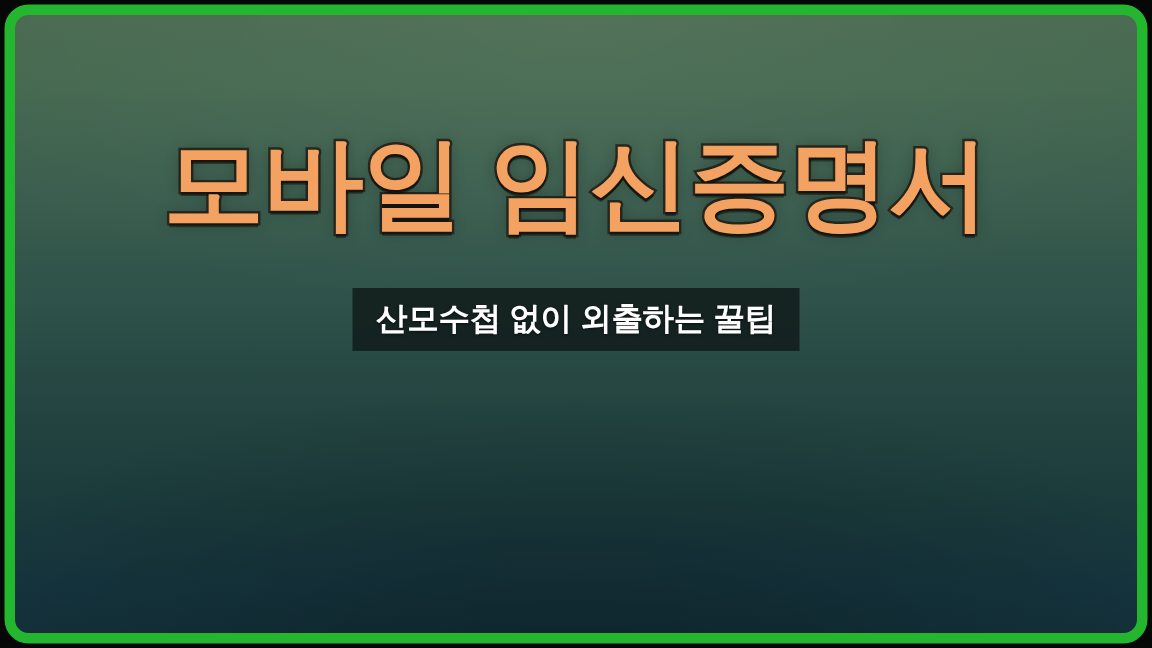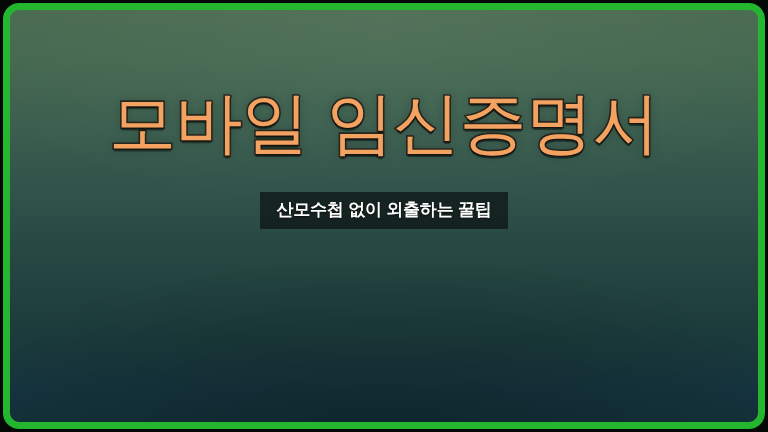--- a/index.html
+++ b/index.html
@@ -68,21 +68,21 @@
 
   .headline {
     margin-top: 80px;
     text-align: center;
     line-height: 0.98;
   }
 
   .headline-line {
     display: block;
     font-size: 67px;
-    font-weight: 400;
+    font-weight: 700;
     letter-spacing: -0.5px;
     color: #f4a261;
     white-space: nowrap;
     -webkit-text-stroke: 3.2px #2a2a20;
     paint-order: stroke fill;
     text-shadow:
       0 3px 0 rgba(0,0,0,0.40),
       0 0 10px rgba(0,0,0,0.28);
     text-align: right;
   }
@@ -93,21 +93,21 @@
 
   .subtitle-wrap {
     margin-top: 36px;
   }
 
   .subtitle {
     display: inline-block;
     padding: 6px 16px 8px 16px;
     background: rgba(16, 26, 25, 0.82);
     color: #ffffff;
-    font-size: 17px;
+    font-size: 21px;
     font-weight: 700;
     letter-spacing: -0.2px;
     white-space: nowrap;
     text-shadow: 0 1px 2px rgba(0,0,0,0.55);
   }
 </style>
 </head>
 <body>
 
 <div class="thumb">

